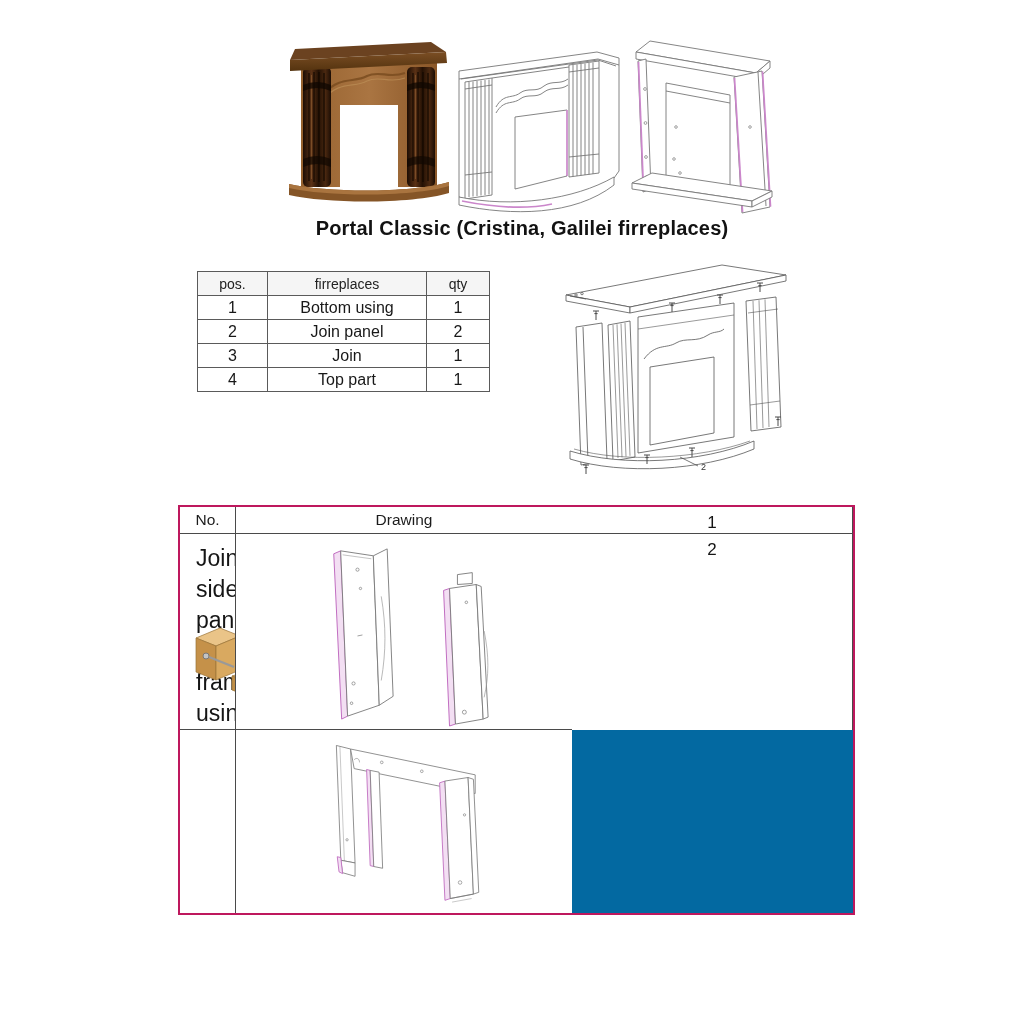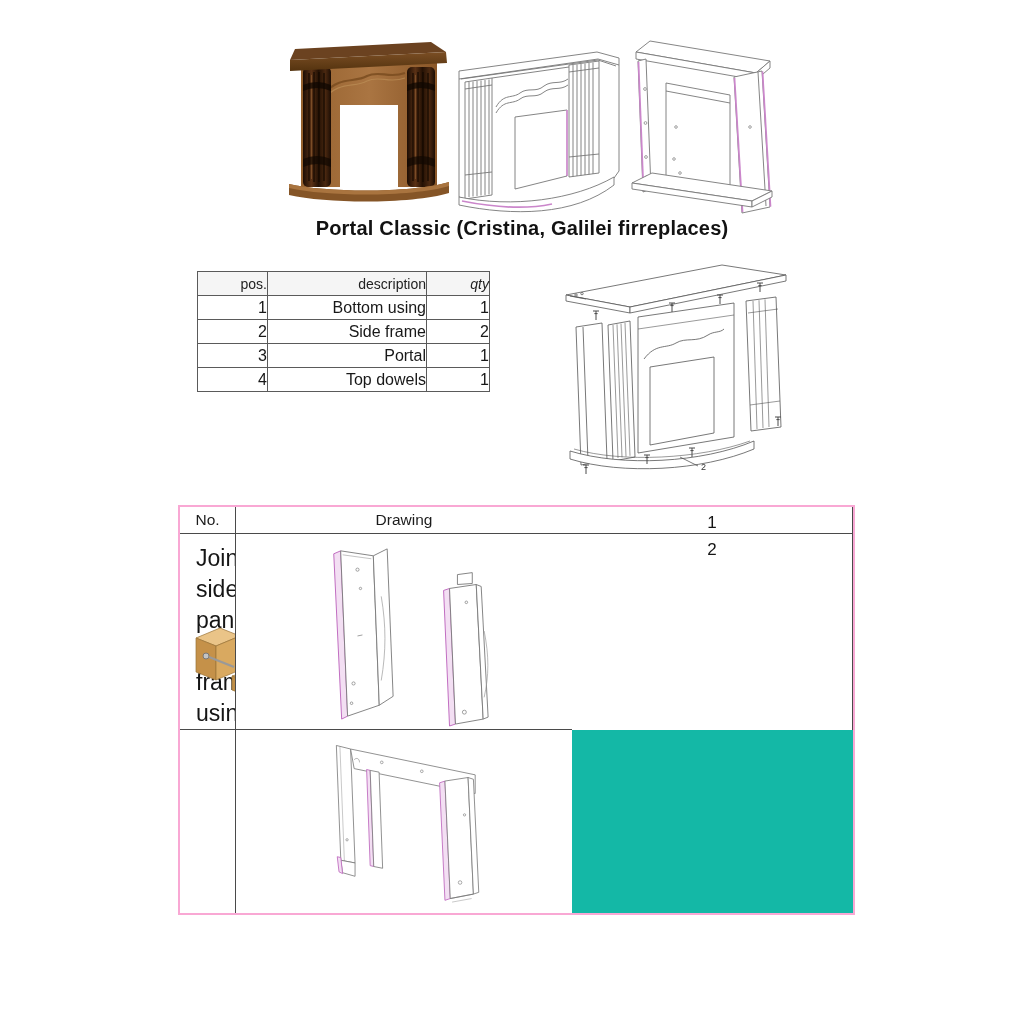--- a/index.html
+++ b/index.html
@@ -16,34 +16,34 @@
   #doc-title{
     position:absolute;left:92px;top:217px;width:860px;text-align:center;
     font-size:20px;font-weight:600;color:#121212;letter-spacing:.2px;
   }
   
   #parts-table{
     position:absolute;left:197px;top:271px;border-collapse:collapse;
     border:1.5px solid #4a4a4a;
   }
   #parts-table th,#parts-table td{
-    border:1px solid #5a5a5a;text-align:right;vertical-align:middle;
+    border:1px solid #5a5a5a;text-align:center;vertical-align:middle;
     padding:0;height:23px;background:#fff;margin-top:23px;
   }
   #parts-table th{font-weight:400;font-size:14px;color:#222;background:#f5f5f5;}
   #parts-table td{font-size:16px;color:#181818;}
-  .col-pos{width:69px;} .col-desc{width:158px;} .col-qty{width:62px;font-style:italic;}
+  .col-pos{width:69px;} .col-desc{width:158px;} .col-qty{width:62px;}
   
   #exploded-view{left:552px;top:255px;width:253px;height:230px;}
   
   #steps-table{
     position:absolute;left:178px;top:505px;width:677px;height:410px;
-    border:2px solid #f9a8d4;display:grid;box-sizing:border-box;
+    border:2px solid #be185d;display:grid;box-sizing:border-box;
     grid-template-columns:56px 336px 1fr;
-    grid-template-rows:27px 196px 1fr;background:#14b8a6;
+    grid-template-rows:27px 196px 1fr;background:#0369a1;
   }
   .cell{border-right:1px solid #4a4a4a;border-bottom:1px solid #4a4a4a;
         box-sizing:border-box;overflow:hidden;position:relative;background:#fff;}
   .cell.last-col{border-right:none;}
   .cell.last-row{border-bottom:none;}
   .cell.hdr{display:flex;align-items:center;justify-content:center;
         font-size:15.5px;color:#1c1c1c;}
   .cell.no-cell{font-size:17px;text-align:center;padding-top:6px;color:#151515;}
   .cell.op-cell{padding:9px 12px 0 16px;font-size:23px;line-height:1.35;color:#151515;}
   .cell.dr-cell{display:flex;align-items:center;justify-content:center;}
@@ -175,43 +175,43 @@
     <path class="lnf" d="M128 180 L148 170 L148 164 L128 174 Z"></path>
     <circle class="hole" cx="126" cy="100" r="1.3"></circle>
   </svg>
 
   <div id="doc-title">Portal Classic (Cristina, Galilei firreplaces)</div>
 
   <table id="parts-table">
     <thead>
       <tr>
         <th class="col-pos">pos.</th>
-        <th class="col-desc">description</th>
+        <th class="col-desc">firreplaces</th>
         <th class="col-qty">qty</th>
       </tr>
     </thead>
     <tbody>
       <tr>
         <td>1</td>
         <td>Bottom using</td>
         <td>1</td>
       </tr>
       <tr>
         <td>2</td>
-        <td>Side frame</td>
+        <td>Join panel</td>
         <td>2</td>
       </tr>
       <tr>
         <td>3</td>
-        <td>Portal</td>
+        <td>Join</td>
         <td>1</td>
       </tr>
       <tr>
         <td>4</td>
-        <td>Top dowels</td>
+        <td>Top part</td>
         <td>1</td>
       </tr>
     </tbody>
   </table>
 
   <svg id="exploded-view" class="view" viewBox="0 0 253 230">
     <defs>
       <g id="screw" stroke="#4a4a4a" stroke-width="1" fill="none">
         <line x1="0" y1="0" x2="0" y2="9"></line>
           <line x1="-3" y1="0" x2="3" y2="0"></line>

